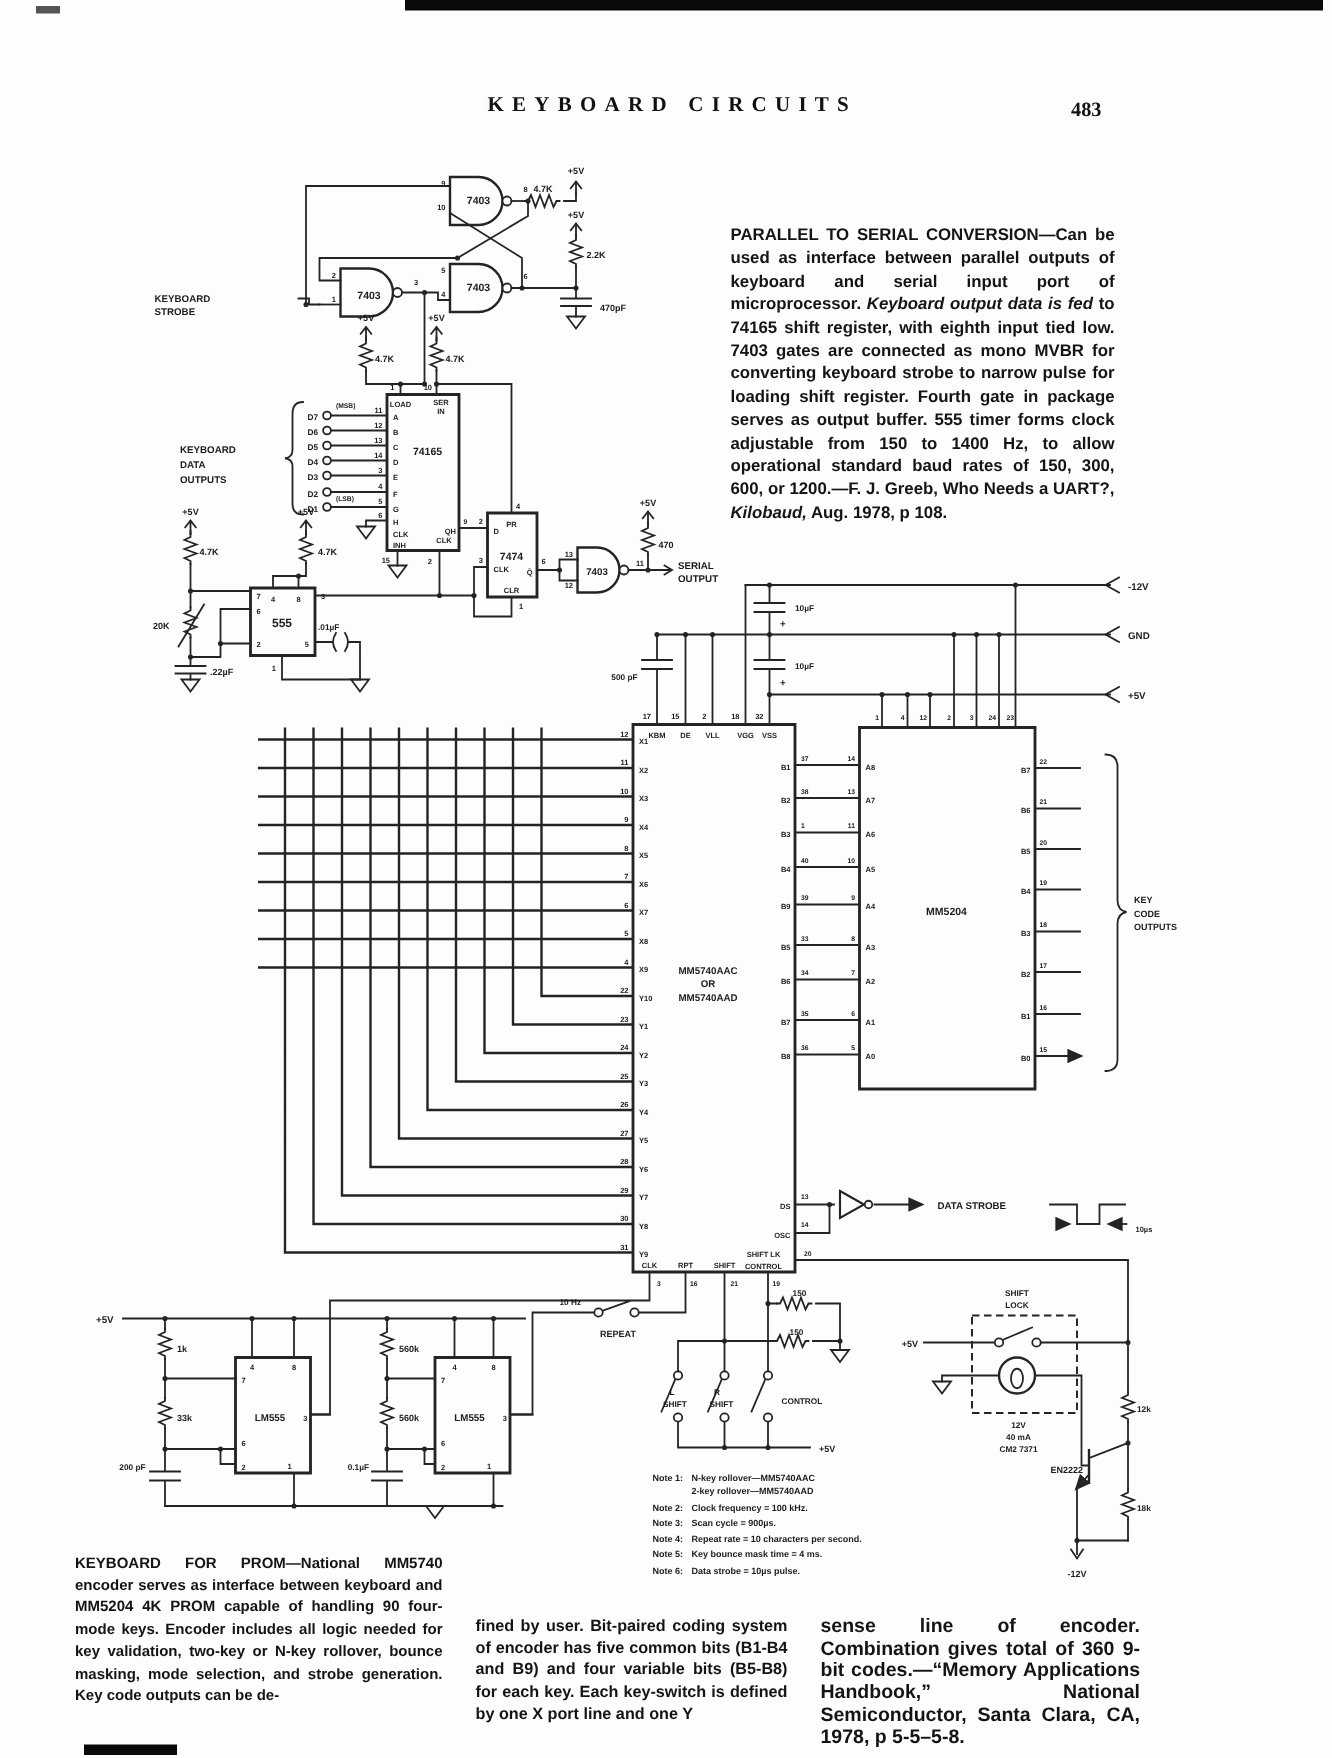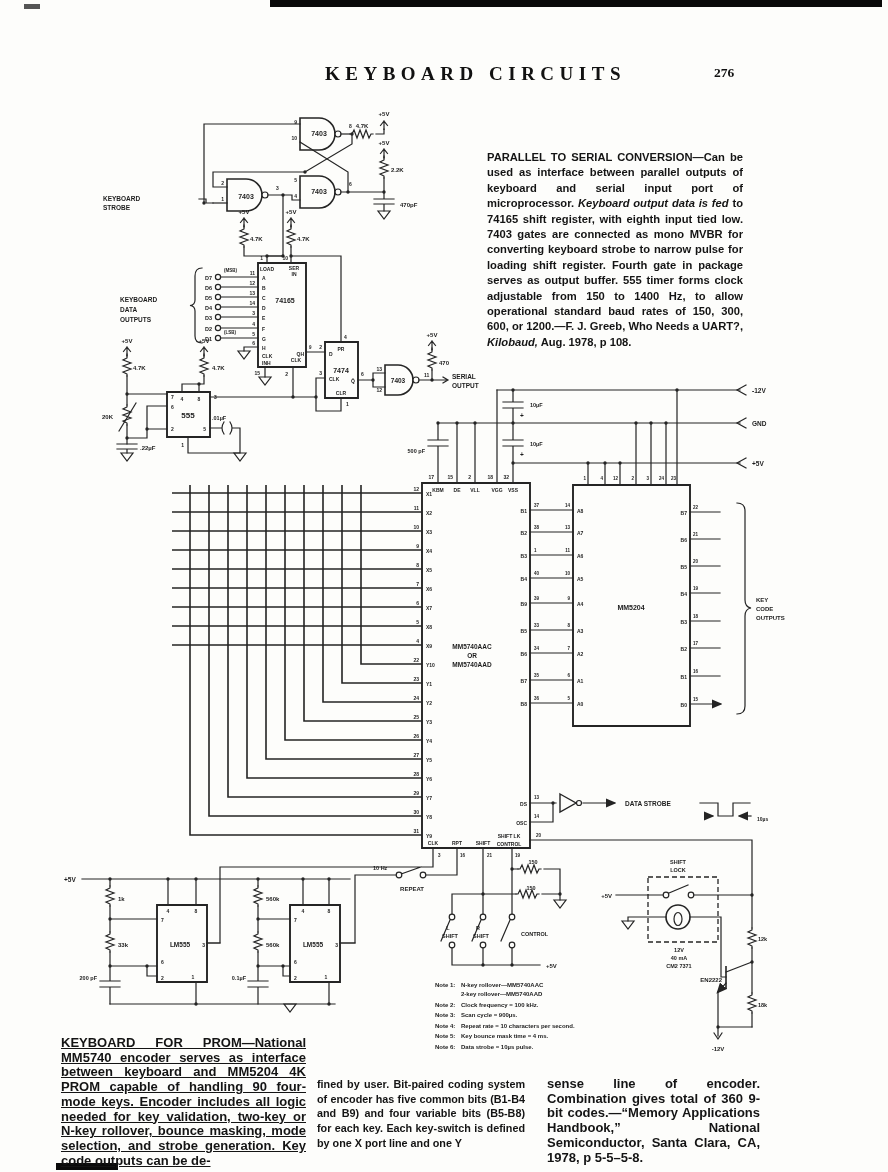--- a/index.html
+++ b/index.html
@@ -1,26 +1,26 @@
 <!DOCTYPE html>
 <html><head>
 <meta charset="utf-8">
 <style>
   html,body{margin:0;padding:0;background:#e8e8e4;}
   .page{position:relative;width:888px;height:1172px;background:#fdfdfb;overflow:hidden;
         font-family:"Liberation Sans",sans-serif;color:#151515;}
   .artifact{position:absolute;background:#0a0a0a;}
   .hdr-title{position:absolute;left:325px;top:63px;font-family:"Liberation Serif",serif;
-             font-weight:bold;font-size:19px;letter-spacing:5.5px;color:#111;}
+             font-weight:bold;font-size:14px;letter-spacing:5.5px;color:#111;}
   .hdr-page{position:absolute;left:714px;top:65px;font-family:"Liberation Serif",serif;
             font-weight:bold;font-size:13.5px;color:#111;}
   .cap{position:absolute;font-weight:bold;text-align:justify;color:#141414;}
   .cap p{margin:4px;}
   .cap-top{left:483px;top:146px;width:264px;font-size:11.2px;line-height:15.4px;}
-  .cap-b1{left:57px;top:1032px;width:253px;font-size:13px;line-height:14.7px;text-decoration:underline;}
+  .cap-b1{left:46px;top:1032px;width:253px;font-size:10px;line-height:14.7px;}
   .cap-b2{left:313px;top:1073px;width:216px;font-size:10.8px;line-height:14.7px;}
   .cap-b3{left:543px;top:1073px;width:221px;font-size:13px;line-height:14.7px;}
   .ital{font-style:italic;}
   svg.schem{position:absolute;left:0;top:0;}
   svg.schem *{vector-effect:non-scaling-stroke;}
   svg.schem{font-family:"Liberation Sans",sans-serif;font-weight:bold;}
   svg.schem text{fill:#1c1c1c;}
   .wire{stroke:#242424;stroke-width:1.2;fill:none;stroke-linecap:square;}
   .wire2{stroke:#242424;stroke-width:1.6;fill:none;}
   .box{stroke:#242424;stroke-width:1.9;fill:none;}
@@ -33,21 +33,21 @@
 </head>
 <body>
 
 <div class="page">
 
   <div class="artifact" style="left:270px;top:0;width:612px;height:7px;"></div>
   <div class="artifact" style="left:24px;top:4px;width:16px;height:5px;background:#555;"></div>
   <div class="artifact" style="left:56px;top:1163px;width:62px;height:7px;"></div>
 
   <div class="hdr-title">KEYBOARD CIRCUITS</div>
-  <div class="hdr-page">276</div>
+  <div class="hdr-page">483</div>
 
   <div class="cap cap-top">
     <p><span>PARALLEL TO SERIAL CONVERSION—Can be used as interface between parallel outputs of keyboard and serial input port of microprocessor. </span><span class="ital">Keyboard output data is fed</span><span> to 74165 shift register, with eighth input tied low. 7403 gates are connected as mono MVBR for converting keyboard strobe to narrow pulse for loading shift register. Fourth gate in package serves as output buffer. 555 timer forms clock adjustable from 150 to 1400 Hz, to allow operational standard baud rates of 150, 300, 600, or 1200.—F. J. Greeb, Who Needs a UART?, </span><span class="ital">Kilobaud,</span><span> Aug. 1978, p 108.</span></p>
   </div>
 
   <svg class="schem" width="888" height="1172" viewBox="0 0 888 1172">
     <defs>
       <marker id="ah" markerWidth="9" markerHeight="8" refX="7" refY="4" orient="auto">
           <path d="M0 0 L9 4 L0 8 Z" fill="#242424"></path>
         </marker>

